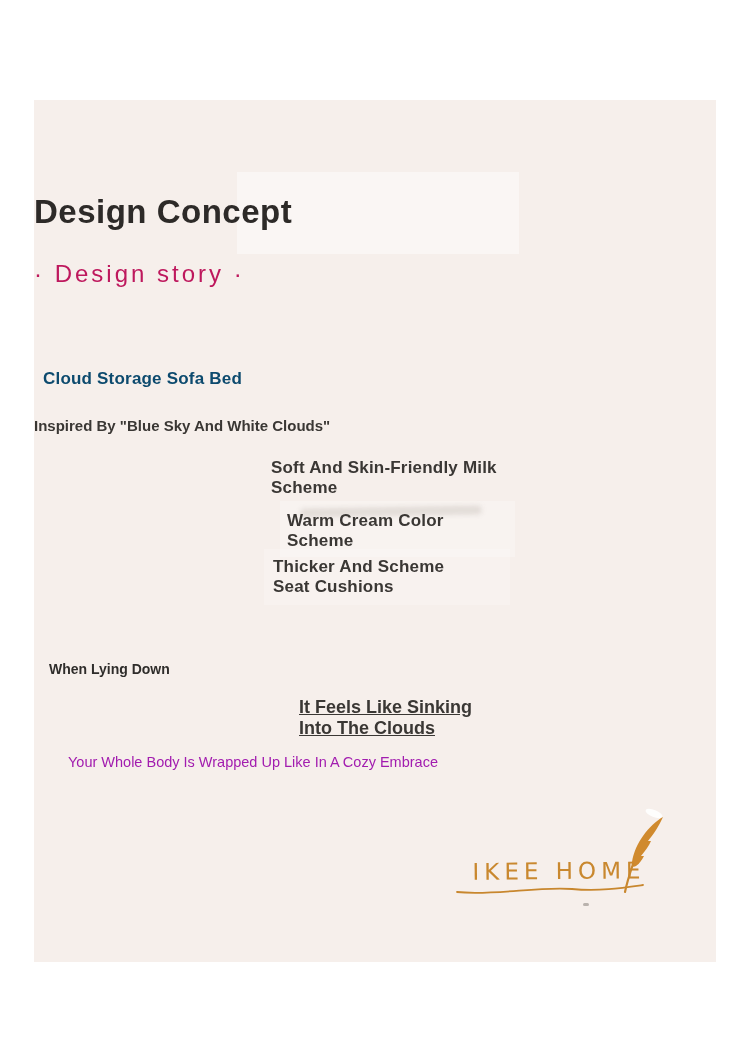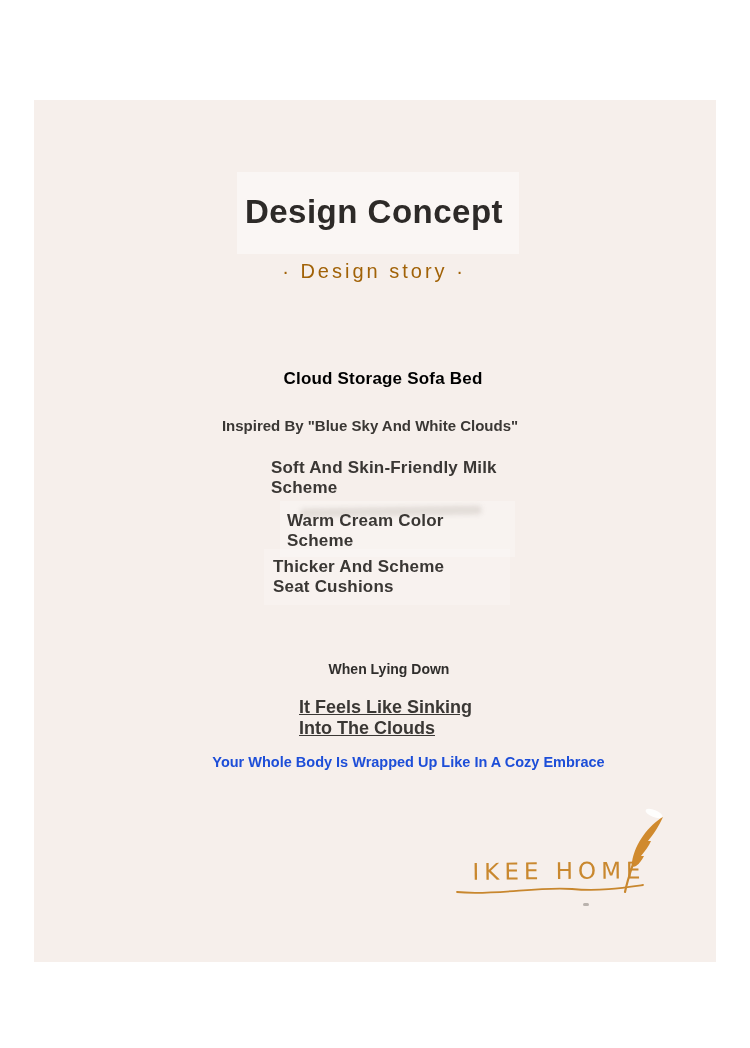--- a/index.html
+++ b/index.html
@@ -9,21 +9,21 @@
     font-family: "Liberation Sans", "DejaVu Sans", sans-serif;
     overflow: hidden;
   }
   .stage { position: relative; width: 750px; height: 1048px; background: #ffffff; }
   .panel {
     position: absolute; left: 34px; top: 100px;
     width: 682px; height: 862px;
     background: #f6efeb;
   }
   .abs { position: absolute; }
-  .center { text-align: center; }
+  .center { }
 
   .title-backer {
     position: absolute; left: 203px; top: 72px; width: 282px; height: 82px;
     background: rgba(255,255,255,0.45);
   }
   .feature-backer-1 {
     position: absolute; left: 246px; top: 401px; width: 235px; height: 56px;
     background: rgba(255,255,255,0.28);
   }
   .feature-backer-2 {
@@ -38,27 +38,27 @@
     border-radius: 5px;
   }
 
   .main-title {
     left: 0; top: 93px; width: 680px;
     font-size: 33px; font-weight: 800; letter-spacing: 0.5px;
     color: #2d2a28;
   }
   .subtitle {
     left: 0; top: 160px; width: 680px;
-    font-size: 20px; font-weight: 400; letter-spacing: 3px;
-    color: #a16207;
+    font-size: 24px; font-weight: 400; letter-spacing: 3px;
+    color: #be185d;
   }
   .product-name {
     left: 9px; top: 269px; width: 680px;
     font-size: 17px; font-weight: 600; letter-spacing: 0.2px;
-    color: #000000;
+    color: #0c4a6e;
   }
   .inspired {
     left: 0; top: 317px; width: 672px;
     font-size: 15px; font-weight: 700;
     color: #3a3734;
   }
   .feature {
     font-size: 17px; font-weight: 600; line-height: 20px;
     letter-spacing: 0.2px; color: #3a3734;
   }
@@ -71,21 +71,21 @@
     font-size: 14px; font-weight: 700; color: #2f2d2b;
   }
   .lying-headline {
     left: 265px; top: 597px; width: 180px;
     font-size: 18px; font-weight: 600; line-height: 21px;
     color: #3a3734;
     text-decoration: underline;
   }
   .embrace {
     left: 34px; top: 654px; width: 681px;
-    font-size: 14.5px; font-weight: 700; color: #1d4ed8;
+    font-size: 14.5px; font-weight: 400; color: #a21caf;
   }
 
   .logo-group { left: 425px; top: 752px; width: 212px; height: 60px; }
   .logo-text {
     position: absolute; left: 0; top: 6px; width: 200px;
     text-align: center;
     font-family: "DejaVu Sans", sans-serif;
     font-size: 23px; font-weight: 400; letter-spacing: 5px;
     color: #c9882f;
     transform: rotate(-0.5deg);

